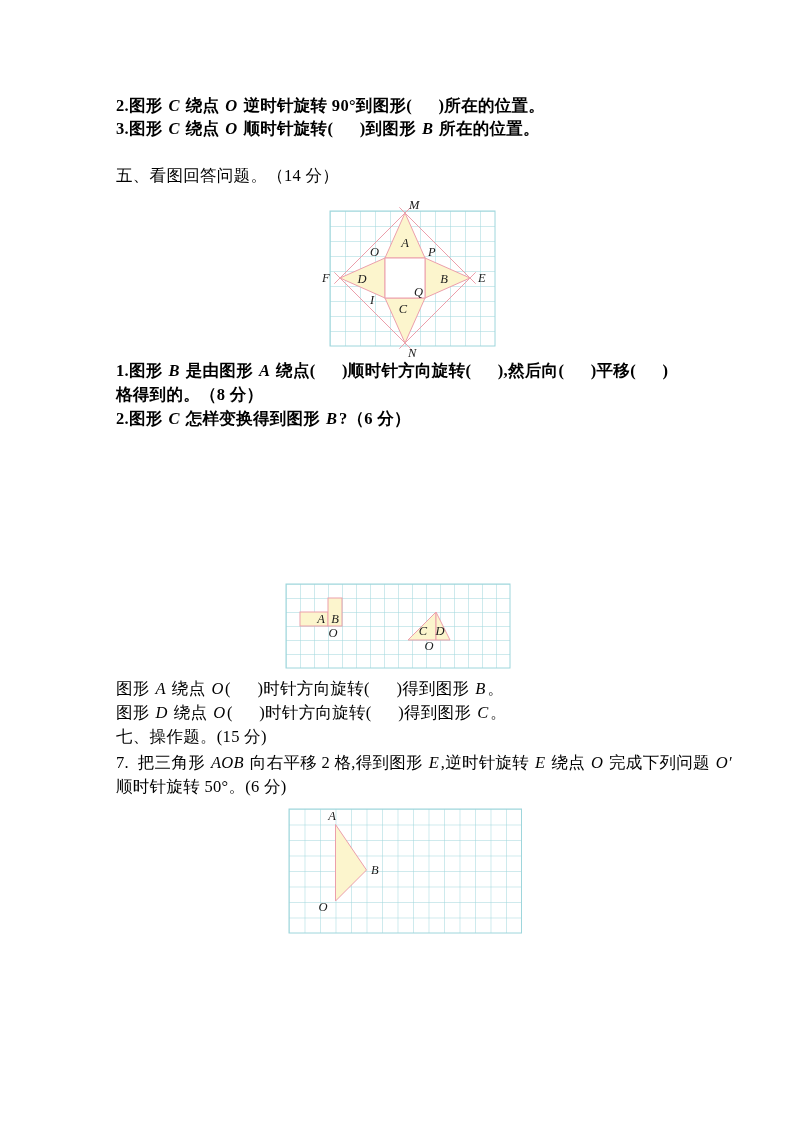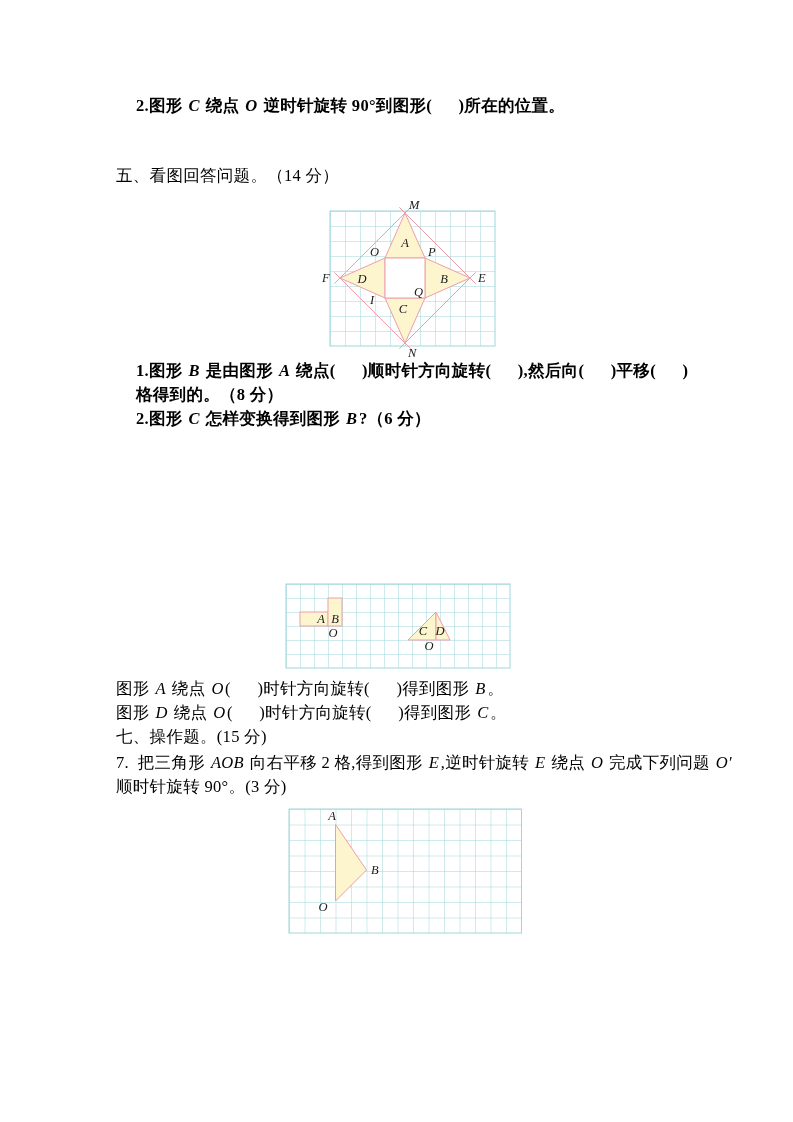--- a/index.html
+++ b/index.html
@@ -11,38 +11,39 @@
   }
   .page {
     position:relative; width:793px; height:1122px;
     background:#ffffff; overflow:hidden;
   }
   .line {
     position:absolute; left:116px;
     font-size:16.5px; line-height:21px;
     white-space:pre-wrap; letter-spacing:0.3px;
   }
-  .line.bold { font-weight:bold;margin-left:20px; }
+  .line.bold { font-weight:bold; }
   .var { font-style:italic; padding:0 1.5px; }
   svg.fig { position:absolute; }
   svg text {
     font-family:"Liberation Serif","DejaVu Serif",serif;
     font-style:italic; font-size:12.5px; fill:#1a1a1a;
   }
   svg text.mid { text-anchor:middle; }
   .shape { fill:var(--fill); stroke:var(--stroke); stroke-width:1; }
   .shape.sq { fill:#ffffff; }
   .gline { stroke:var(--stroke); stroke-width:1; }
 </style>
 </head>
 <body>
 
 <div class="page">
 
   <div class="line bold" style="top:95px"><span>2.图形 </span><span class="var">C</span><span> 绕点 </span><span class="var">O</span><span> 逆时针旋转 90°到图形(      )所在的位置。</span></div>
+  <div class="line bold" style="top:118px"><span>3.图形 </span><span class="var">C</span><span> 绕点 </span><span class="var">O</span><span> 顺时针旋转(      )到图形 </span><span class="var">B</span><span> 所在的位置。</span></div>
 
   <div class="line" style="top:165px"><span>五、看图回答问题。（14 分）</span></div>
 
   <svg class="fig" style="left:320px; top:196px" width="190" height="166" viewBox="0 0 190 166">
     <defs>
       <pattern id="g15" width="15" height="15" patternUnits="userSpaceOnUse">
         <path d="M15 0H0V15" fill="none" stroke="var(--grid)" stroke-width="1"></path>
       </pattern>
     </defs>
     <g transform="translate(10,15)">
@@ -97,21 +98,21 @@
     <text class="mid" x="138" y="52">C</text>
     <text class="mid" x="155" y="52">D</text>
     <text class="mid" x="144" y="67">O</text>
   </svg>
 
   <div class="line" style="top:678px"><span>图形 </span><span class="var">A</span><span> 绕点 </span><span class="var">O</span><span>(      )时针方向旋转(      )得到图形 </span><span class="var">B</span><span>。</span></div>
   <div class="line" style="top:702px"><span>图形 </span><span class="var">D</span><span> 绕点 </span><span class="var">O</span><span>(      )时针方向旋转(      )得到图形 </span><span class="var">C</span><span>。</span></div>
 
   <div class="line" style="top:726px"><span>七、操作题。(15 分)</span></div>
   <div class="line" style="top:752px"><span>7.  把三角形 </span><span class="var">AOB</span><span> 向右平移 2 格,得到图形 </span><span class="var">E</span><span>,逆时针旋转 </span><span class="var">E</span><span> 绕点 </span><span class="var">O</span><span> 完成下列问题 </span><span class="var">O′</span></div>
-  <div class="line" style="top:776px"><span>顺时针旋转 90°。(3 分)</span></div>
+  <div class="line" style="top:776px"><span>顺时针旋转 50°。(6 分)</span></div>
 
   <svg class="fig" style="left:288px; top:808px" width="235" height="127" viewBox="0 0 235 127">
     <defs>
       <pattern id="g155" width="15.5" height="15.5" patternUnits="userSpaceOnUse">
         <path d="M15.5 0H0V15.5" fill="none" stroke="var(--grid)" stroke-width="1"></path>
       </pattern>
     </defs>
     <g transform="translate(1,1)">
       <rect x="0" y="0" width="232.5" height="124" fill="url(#g155)" stroke="var(--grid)" stroke-width="1"></rect>
     </g>

